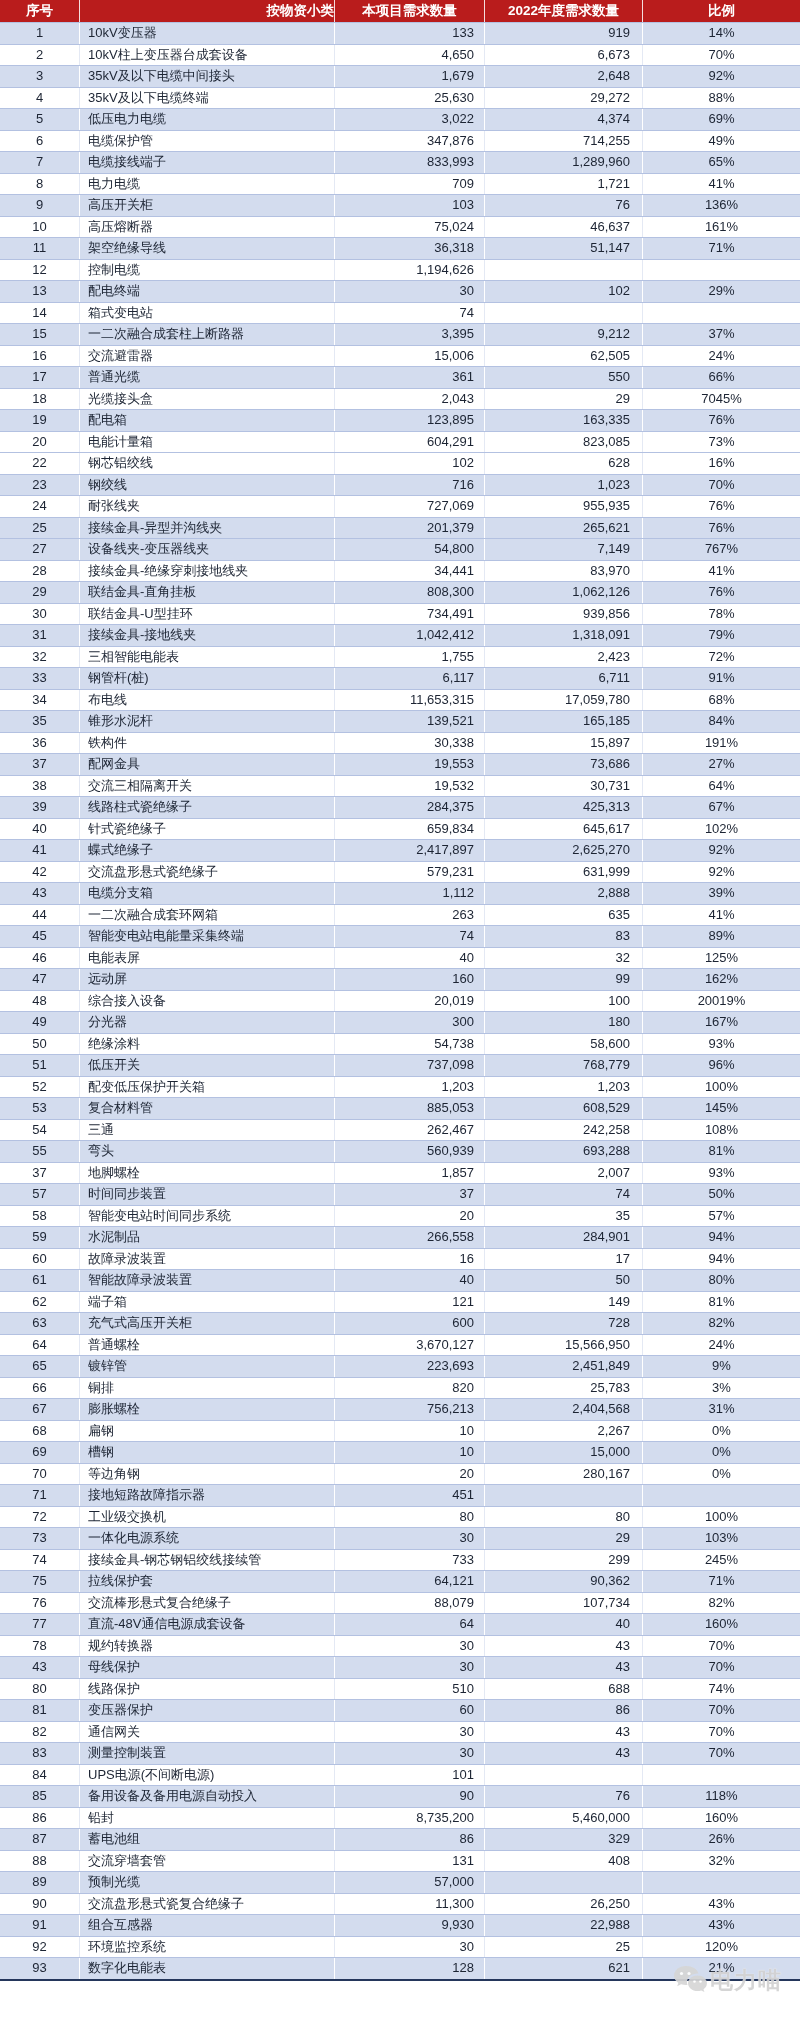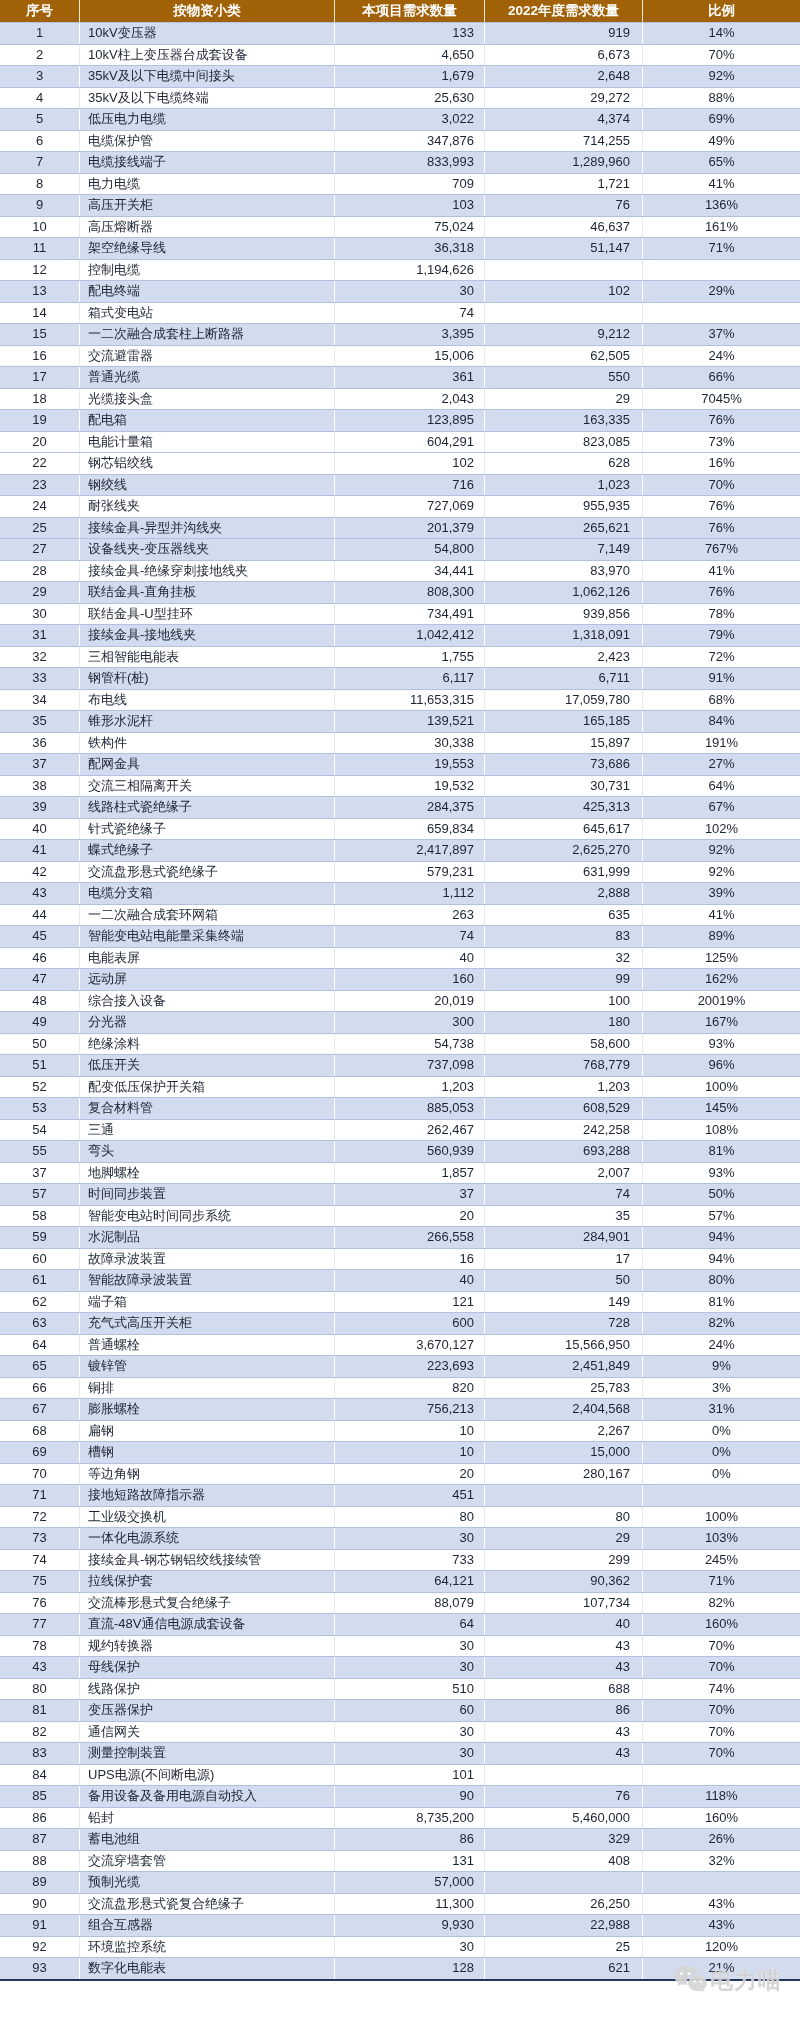--- a/index.html
+++ b/index.html
@@ -6,21 +6,21 @@
   body{
     width:800px;height:2017px;position:relative;overflow:hidden;
     font-family:"Liberation Sans","DejaVu Sans",sans-serif;
   }
   .table{
     position:absolute;left:0;top:0;width:800px;
     border-bottom:2px solid #24365b;
   }
   .hrow{
     display:flex;height:22px;line-height:22px;
-    background:#a16207;color:#ffffff;font-weight:bold;font-size:13.5px;
+    background:#b91c1c;color:#ffffff;font-weight:bold;font-size:13.5px;
   }
   .hrow .cell{border-right:1px solid rgba(255,255,255,0.85);}
   .hrow .cell:last-child{border-right:none;}
   .row{display:flex;height:20.5px;line-height:20.5px;font-size:13px;color:#1c2433;background:#ffffff;}
   .row{border-top:1px solid #b3c1e1;}
   .row.band{background:#d3dcee;}
   .row .cell{border-right:1px solid #e4e9f4;}
   .row.band .cell{border-right:1px solid #ffffff;}
   .row .cell:last-child,.row.band .cell:last-child{border-right:none;}
   .cell{box-sizing:border-box;overflow:hidden;white-space:nowrap;}
@@ -37,21 +37,21 @@
     font-size:23px;font-weight:bold;color:#d2d2d2;letter-spacing:1px;
     text-shadow:0 0 1px #ffffff;
   }
 </style>
 </head>
 <body>
 
 <div class="table">
   <div class="hrow">
       <div class="cell c0">序号</div>
-      <div class="cell c1" style="text-align: center; padding: 0px;">按物资小类</div>
+      <div class="cell c1" style="text-align: right; padding: 0px;">按物资小类</div>
       <div class="cell c2" style="text-align: center; padding: 0px;">本项目需求数量</div>
       <div class="cell c3" style="text-align: center; padding: 0px;">2022年度需求数量</div>
       <div class="cell c4">比例</div>
     </div>
   <div id="tbody">
       <div class="row band">
         <div class="cell c0">1</div>
         <div class="cell c1">10kV变压器</div>
         <div class="cell c2">133</div>
         <div class="cell c3">919</div>

